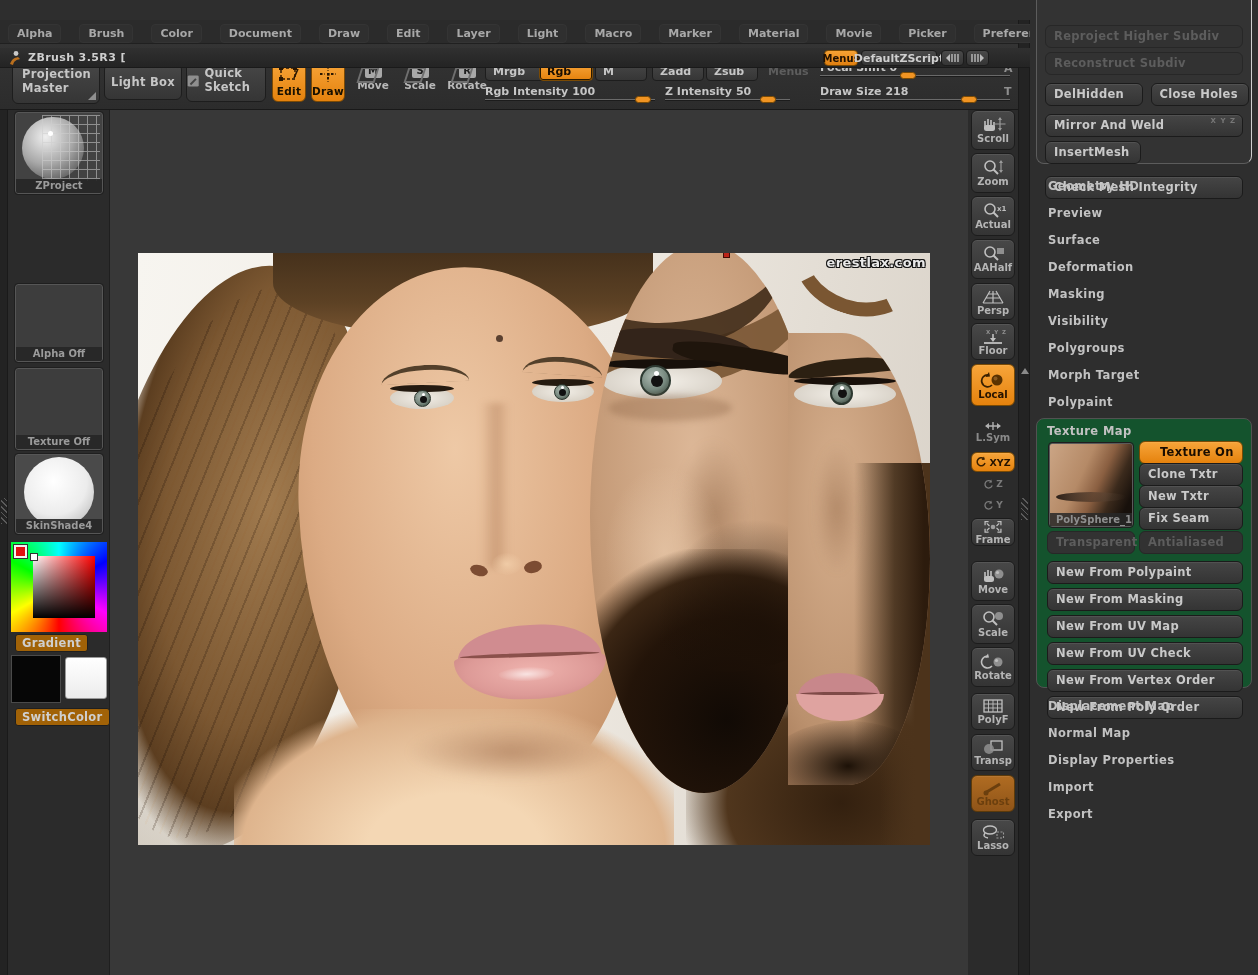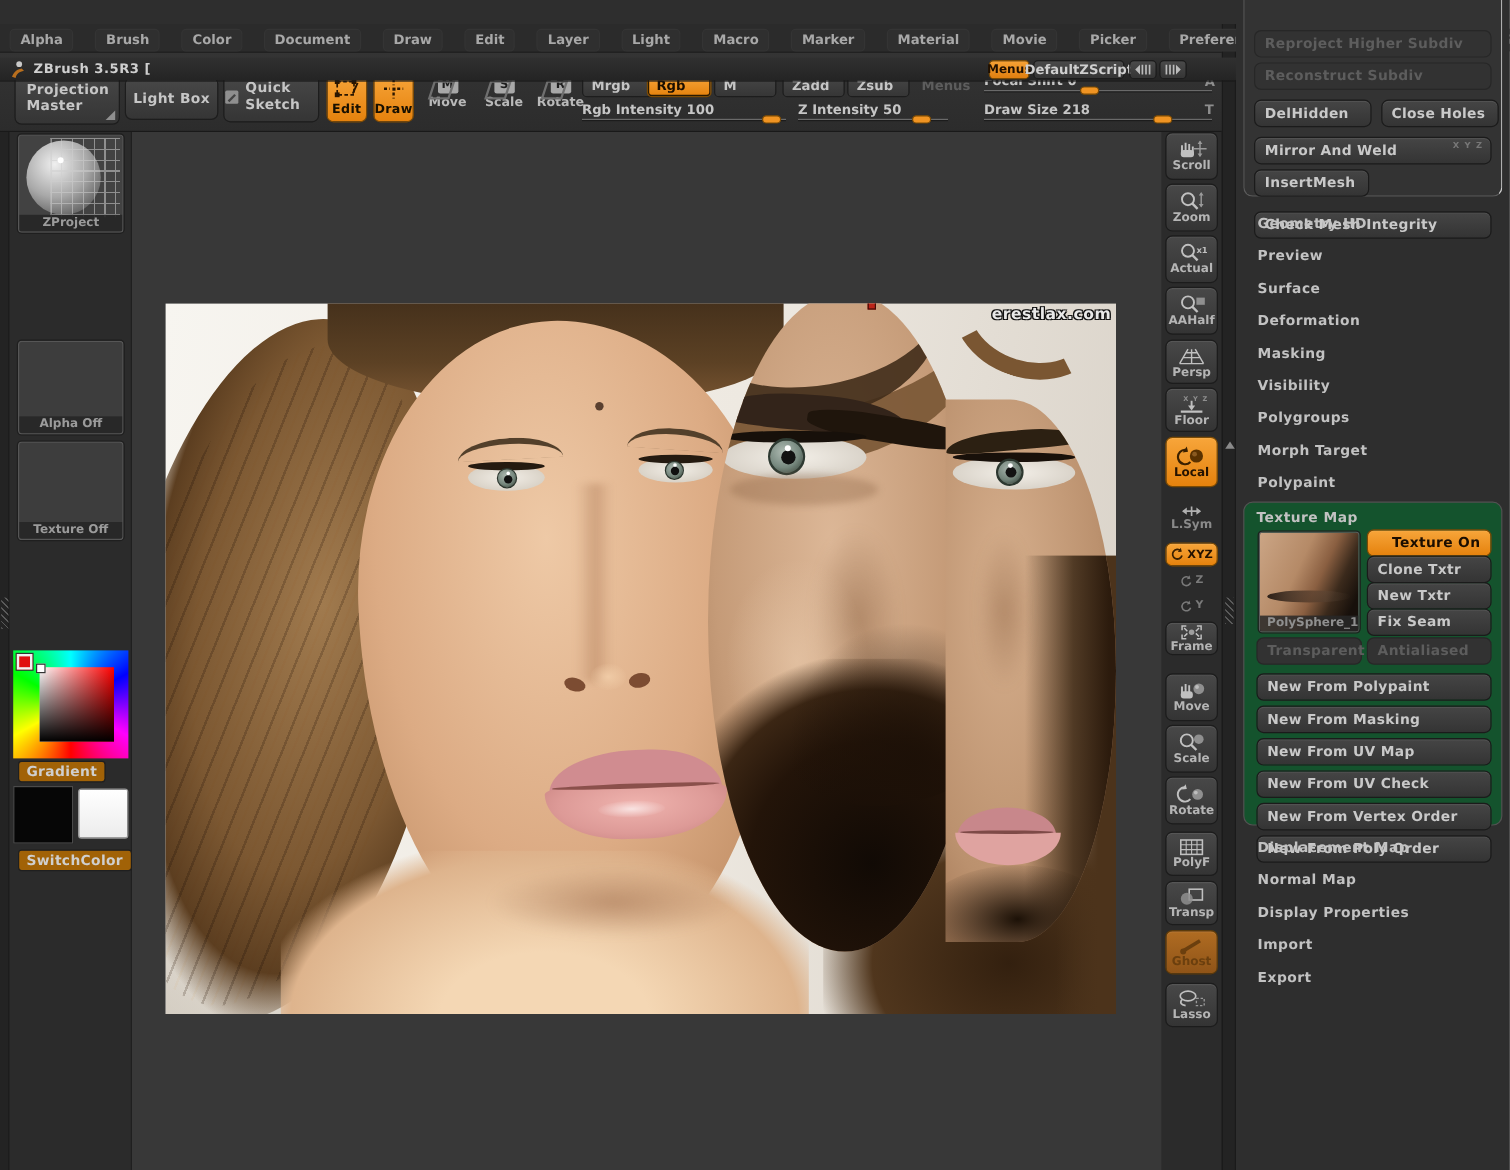--- a/index.html
+++ b/index.html
@@ -294,20 +294,24 @@
 
 
   <div class="thumb" style="top:174px;height:78px;background:#3d3d3d">
     <div class="cap">Alpha Off</div>
   </div>
 
   <div class="thumb" style="top:258px;height:82px;background:#3d3d3d">
     <div class="cap">Texture Off</div>
   </div>
 
+  <div class="thumb" style="top:344px;height:80px;background:#4a4a4a">
+    <div style="position:absolute;left:8px;top:2px;width:70px;height:70px;border-radius:50%;background:radial-gradient(circle at 42% 35%,#ffffff,#ececec 55%,#bdbdbd 88%)"></div>
+    <div class="cap">SkinShade4</div>
+  </div>
 
   <div style="position:absolute;left:3px;top:432px;width:96px;height:90px;background:conic-gradient(from 180deg at 50% 50%,#ff0000,#ffff00 17%,#00ff00 33%,#00ffff 50%,#0000ff 67%,#ff00ff 83%,#ff0000)">
     <div style="position:absolute;left:22px;top:14px;width:62px;height:62px;background:linear-gradient(to right,#ffffff,#ff0000)">
       <div style="position:absolute;inset:0;background:linear-gradient(to bottom,rgba(0,0,0,0),#000)"></div>
       <div style="position:absolute;left:-3px;top:-3px;width:8px;height:8px;background:#fff;border:1px solid #333"></div>
     </div>
     <div style="position:absolute;left:3px;top:3px;width:13px;height:13px;background:#e01010;border:2px solid #f2f2f2;box-shadow:0 0 0 1px #333"></div>
   </div>
   <span class="tray-label" style="top:524px">Gradient</span>
 

